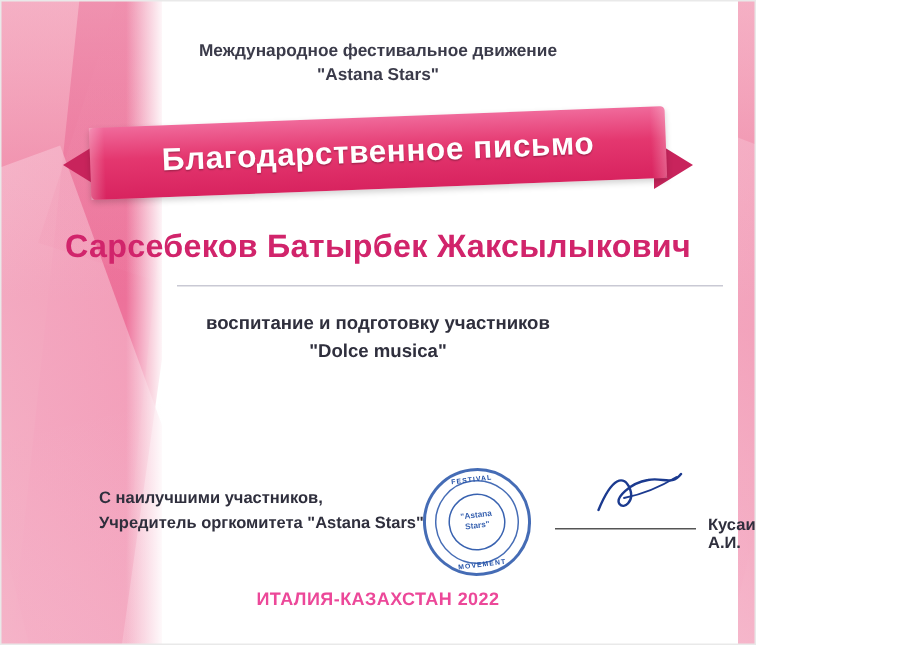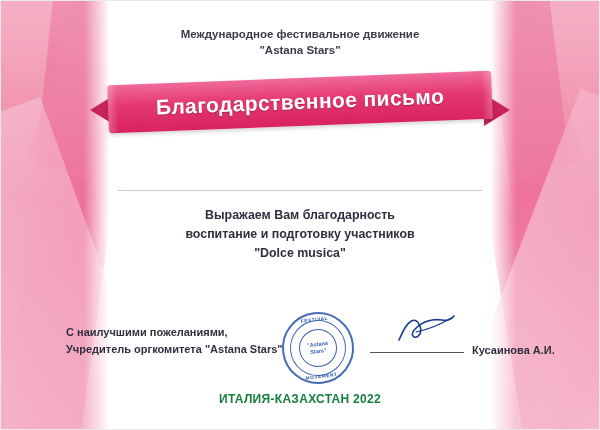--- a/index.html
+++ b/index.html
@@ -9,21 +9,21 @@
   body {
     width: 600px;
     height: 430px;
     font-family: "Liberation Sans", sans-serif;
     background: #ffffff;
     overflow: hidden;
   }
 
   .certificate {
     position: relative;
-    width: 600px;
+    width: 504px;
     height: 430px;
     background: #ffffff;
     overflow: hidden;
   }
 
   
   .bg-layer {
     position: absolute;
     inset: 0;
     overflow: hidden;
@@ -327,21 +327,21 @@
     font-weight: bold;
   }
 
   .footer {
     position: absolute;
     top: 392px;
     left: 0; right: 0;
     text-align: center;
     font-size: 12px;
     font-weight: bold;
-    color: #15803d;
+    color: #ec4899;
     letter-spacing: .3px;
   }
 </style>
 </head>
 <body>
 
 <div class="certificate">
 
   <div class="bg-layer">
     <div class="shape band-left-1"></div>
@@ -370,30 +370,30 @@
     </div>
 
     <div class="ribbon-wrap">
       <div class="ribbon-tail-left"></div>
       <div class="ribbon-tail-right"></div>
       <div class="ribbon-body">
         <span class="ribbon-text">Благодарственное письмо</span>
       </div>
     </div>
 
+    <div class="recipient">Сарсебеков Батырбек Жаксылыкович</div>
     <div class="recipient-rule"></div>
 
     <div class="body-text">
-      <div>Выражаем Вам благодарность</div>
       <div>воспитание  и подготовку участников</div>
       <div>"Dolce musica"</div>
     </div>
 
     <div class="wishes">
-      <div>С наилучшими пожеланиями,</div>
+      <div>С наилучшими участников,</div>
       <div>Учредитель оргкомитета "Astana Stars"</div>
     </div>
 
     <div class="stamp">
       <div class="stamp-ring-outer"></div>
       <div class="stamp-ring-inner"></div>
       <div class="stamp-top-text">FESTIVAL</div>
       <div class="stamp-bottom-text">MOVEMENT</div>
       <div class="stamp-core">
         <span>"Astana Stars"</span>

